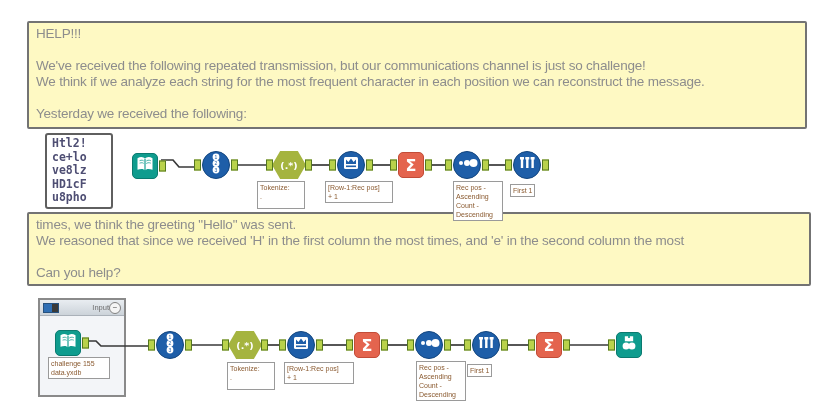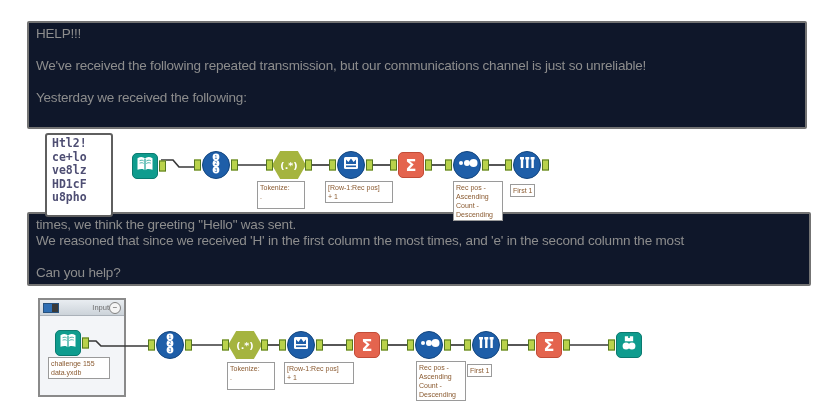--- a/index.html
+++ b/index.html
@@ -1,25 +1,25 @@
 <!DOCTYPE html>
 <html><head>
 <meta charset="utf-8">
 <style>
   html,body{margin:0;padding:0;background:#fff;}
   #canvas{position:relative;width:816px;height:413px;background:#fff;overflow:hidden;
           font-family:"Liberation Sans",sans-serif;}
   
-  .comment{position:absolute;background:#0f172a;border:2px solid #737373;border-radius:2px;
+  .comment{position:absolute;background:#fef9c3;border:2px solid #737373;border-radius:2px;
            color:#8d8d8d;font-size:13.5px;line-height:16px;letter-spacing:-0.2px;
            padding:3px 7px;z-index:1;}
   .comment .blank{height:16px;}
   
   .monobox{position:absolute;left:45px;top:133px;width:56px;background:#fff;
-           border:2px solid #5f5f5f;border-radius:3px;padding:2px 3px 10px 5px;
+           border:2px solid #5f5f5f;border-radius:3px;padding:2px 3px 2px 5px;
            font-family:"DejaVu Sans Mono","Liberation Mono",monospace;
            font-weight:bold;font-size:11.5px;line-height:13.6px;color:#4e4e73;z-index:2;}
   
   #wires{position:absolute;left:0;top:0;z-index:2;}
   
   .tool{position:absolute;z-index:4;}
   .anchor{position:absolute;width:5px;height:9px;background:#b9d24b;border:1px solid #55771f;
           top:50%;transform:translateY(-50%);z-index:5;}
   .anchor.in{left:-8px;} .anchor.out{right:-8px;}
   .circle28{width:28px;height:28px;border-radius:50%;background:#1e5ea8;border:1px solid #12457e;
@@ -50,21 +50,22 @@
   svg text{font-family:"Liberation Sans",sans-serif;}
 </style>
 </head>
 <body>
 
 <div id="canvas">
 
   <div class="comment" style="left:27px;top:21px;width:762px;height:98px;">
     <div>HELP!!!</div>
     <div class="blank"></div>
-    <div>We've received the following repeated transmission, but our communications channel is just so unreliable!</div>
+    <div>We've received the following repeated transmission, but our communications channel is just so challenge!</div>
+    <div>We think if we analyze each string for the most frequent character in each position we can reconstruct the message.</div>
     <div class="blank"></div>
     <div>Yesterday we received the following:</div>
   </div>
 
   <div class="monobox">
     <div>Htl2!</div>
     <div>ce+lo</div>
     <div>ve8lz</div>
     <div>HD1cF</div>
     <div>u8pho</div>

